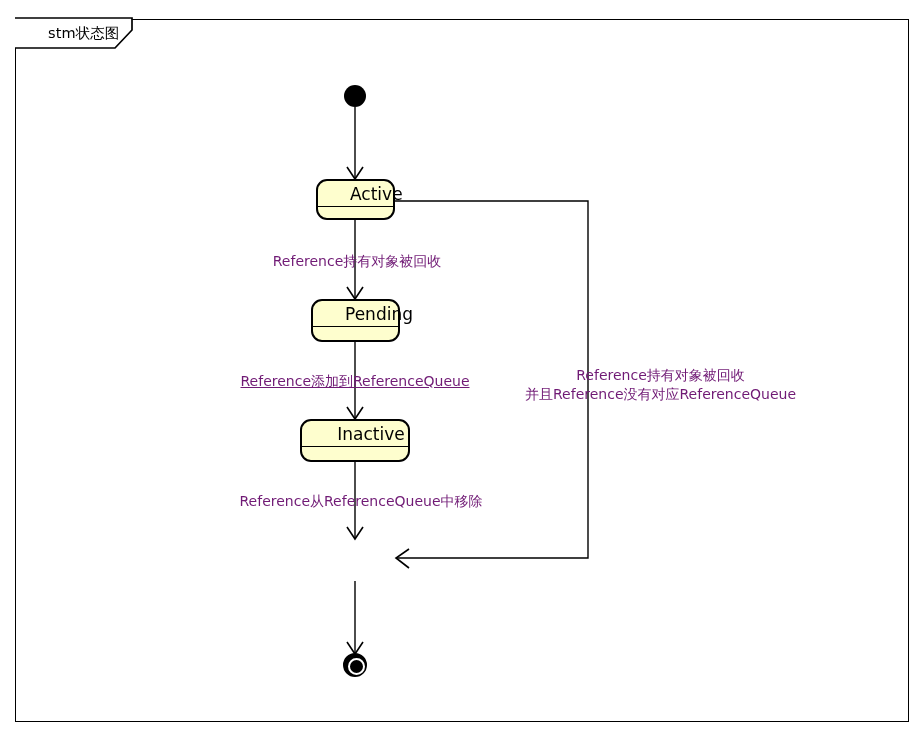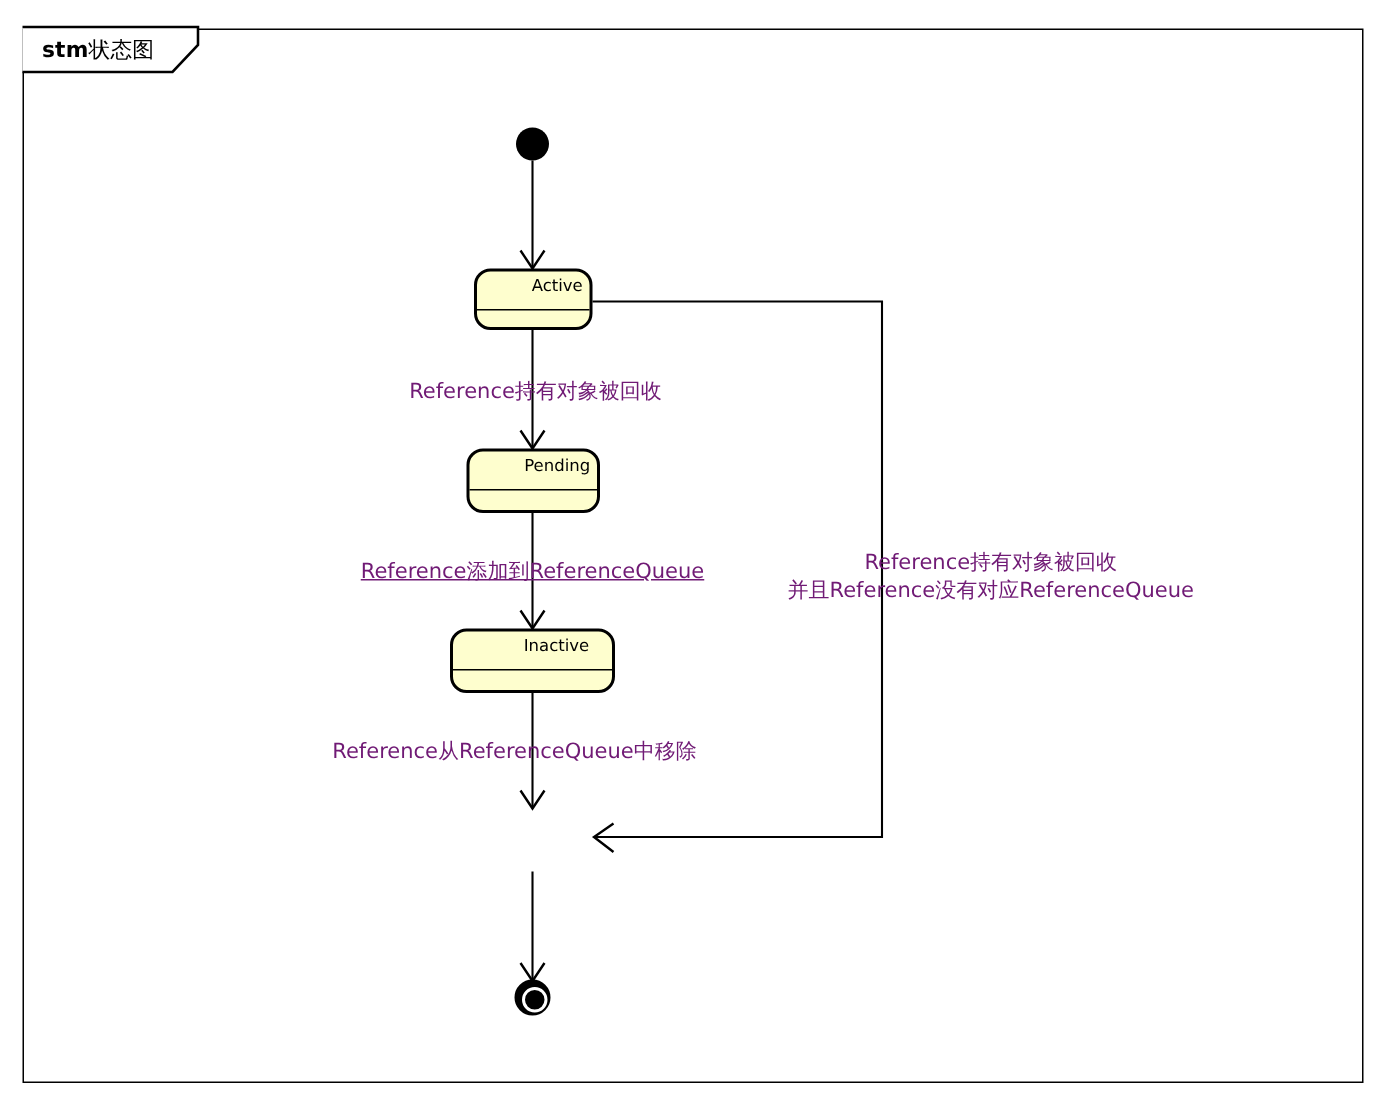--- a/index.html
+++ b/index.html
@@ -40,41 +40,42 @@
   .frame-label {
     position: absolute;
     left: 28px;
     top: 24px;
     font-size: 14.5px;
     color: #000000;
     white-space: nowrap;
     letter-spacing: 0.1px;
   }
   .frame-label b {
-    font-weight: 700;
+    font-weight: 400;
+    margin-left: 20px;
   }
   .frame-label span.cjk {
     font-weight: 400;
   }
 
   
   .state {
     position: absolute;
     background: #FEFECE;
     border: 2.4px solid #000000;
     border-radius: 11px;
     box-sizing: border-box;
   }
   .state-name {
     position: absolute;
     left: 0;
     right: 0;
     top: 3px;
     text-align: center;
-    font-size: 11px;
+    font-size: 17px;
     color: #000000;
     white-space: nowrap;
     margin-left: 32px;
   }
   .state-divider {
     position: absolute;
     left: 0;
     right: 0;
     top: 25px;
     height: 0;
@@ -192,20 +193,20 @@
 
 
   <div class="end-node" style="left:343px; top:653px;">
     <div class="end-node-inner"></div>
   </div>
 
   <div class="edge-label center" style="left:357px; top:252px;">Reference持有对象被回收</div>
 
   <div class="edge-label center" style="left:355px; top:372px;text-decoration:underline;">Reference添加到ReferenceQueue</div>
 
-  <div class="edge-label center" style="left:343px; top:492px;">Reference从ReferenceQueue中移除</div>
+  <div class="edge-label center" style="left:361px; top:492px;">Reference从ReferenceQueue中移除</div>
 
   <div class="edge-label left" style="left:525px; top:366px;">
     <div style="text-align:center;">Reference持有对象被回收</div>
     <div>并且Reference没有对应ReferenceQueue</div>
   </div>
 
 </div>
 
 </body></html>

